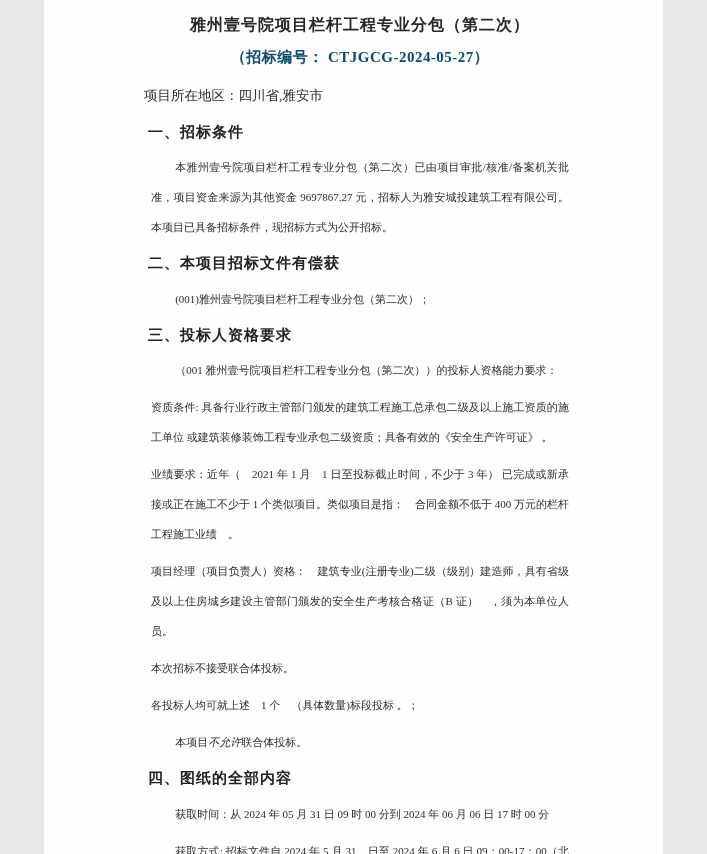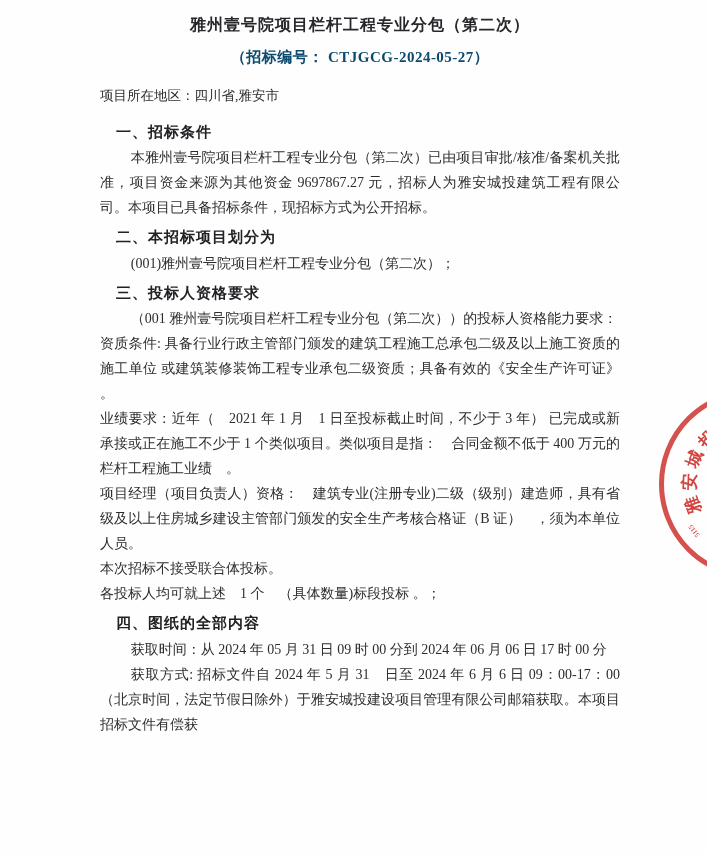--- a/index.html
+++ b/index.html
@@ -1,18 +1,18 @@
 <!DOCTYPE html>
 <html><head>
 <meta charset="utf-8">
 <style>
   html,body { margin:0; padding:0; background:#e8e8e8; }
   .page {
     position:relative;
-    width:707px; height:854px;
+    width:619px; height:854px;
     margin:0 auto;
     background:#fefefe;
     overflow:hidden;
     color:#2d2d31;
     font-family:"Liberation Serif","DejaVu Serif",serif;
   }
   .content { padding:14px 87px 0 100px; }
   .doc-title {
     text-align:center;
     font-size:16px; font-weight:bold;
@@ -26,29 +26,29 @@
     letter-spacing:0.5px;
     color:#0c4a6e;
   }
   .location {
     margin-top:14px; margin-bottom:8px;
     font-size:13.5px; line-height:27.5px;
   }
   .sec-heading {
     font-size:15px; font-weight:bold;
     font-family:"Liberation Sans","DejaVu Sans",sans-serif;
-    margin:3px 0 0 16px;
+    margin:3px 0 0 4px;
     line-height:27.5px;
     letter-spacing:1px;
     color:#222226;
   }
   .para {
-    margin:0;
-    font-size:14px;
-    line-height:25px;
+    margin:7px;
+    font-size:11px;
+    line-height:30px;
     text-align:justify;
   }
   .para.indent { text-indent:2.2em; }
   .italic-part { font-style:italic; }
 
   
   .seal {
     position:absolute;
     top:389px; left:659px;
     width:190px; height:190px;
@@ -86,32 +86,33 @@
     <div class="doc-subtitle">（招标编号：  CTJGCG-2024-05-27）</div>
 
     <div class="location">项目所在地区：四川省,雅安市</div>
 
     <div>
       <div class="sec-heading">一、招标条件</div>
       <p class="para indent">本雅州壹号院项目栏杆工程专业分包（第二次）已由项目审批/核准/备案机关批准，项目资金来源为其他资金 9697867.27 元，招标人为雅安城投建筑工程有限公司。本项目已具备招标条件，现招标方式为公开招标。</p>
     </div>
 
     <div>
-      <div class="sec-heading">二、本招标项目划分为</div>
+      <div class="sec-heading">二、本项目招标文件有偿获</div>
       <p class="para indent">(001)雅州壹号院项目栏杆工程专业分包（第二次）；</p>
     </div>
 
     <div>
       <div class="sec-heading">三、投标人资格要求</div>
       <p class="para indent">（001 雅州壹号院项目栏杆工程专业分包（第二次））的投标人资格能力要求：</p>
       <p class="para">资质条件: 具备行业行政主管部门颁发的建筑工程施工总承包二级及以上施工资质的施工单位 或建筑装修装饰工程专业承包二级资质；具备有效的《安全生产许可证》 。</p>
       <p class="para">业绩要求：近年（　2021 年 1 月　1 日至投标截止时间，不少于 3 年） 已完成或新承接或正在施工不少于 1 个类似项目。类似项目是指：　合同金额不低于 400 万元的栏杆工程施工业绩　。</p>
       <p class="para">项目经理（项目负责人）资格：　建筑专业(注册专业)二级（级别）建造师，具有省级及以上住房城乡建设主管部门颁发的安全生产考核合格证（B 证）　，须为本单位人员。</p>
       <p class="para">本次招标不接受联合体投标。</p>
       <p class="para">各投标人均可就上述　1 个　（具体数量)标段投标 。；</p>
+      <p class="para indent"><span>本项目</span><span class="italic-part">不允许</span><span>联合体投标。</span></p>
     </div>
 
     <div>
       <div class="sec-heading">四、图纸的全部内容</div>
       <p class="para indent">获取时间：从 2024 年 05 月 31 日  09 时 00 分到 2024 年 06 月 06 日  17 时 00 分</p>
       <p class="para indent">获取方式: 招标文件自 2024 年 5 月 31　日至 2024 年 6 月 6 日 09：00-17：00（北京时间，法定节假日除外）于雅安城投建设项目管理有限公司邮箱获取。本项目招标文件有偿获</p>
     </div>
 
   </div>
 

